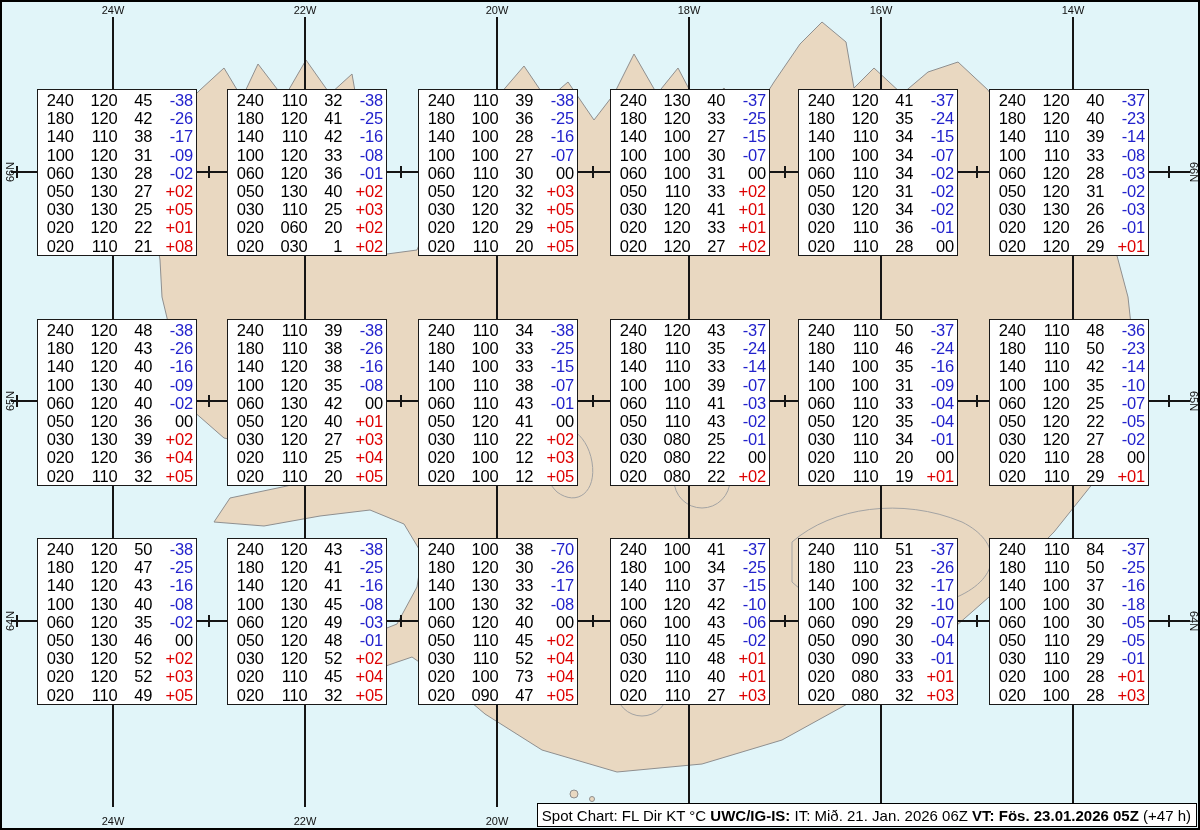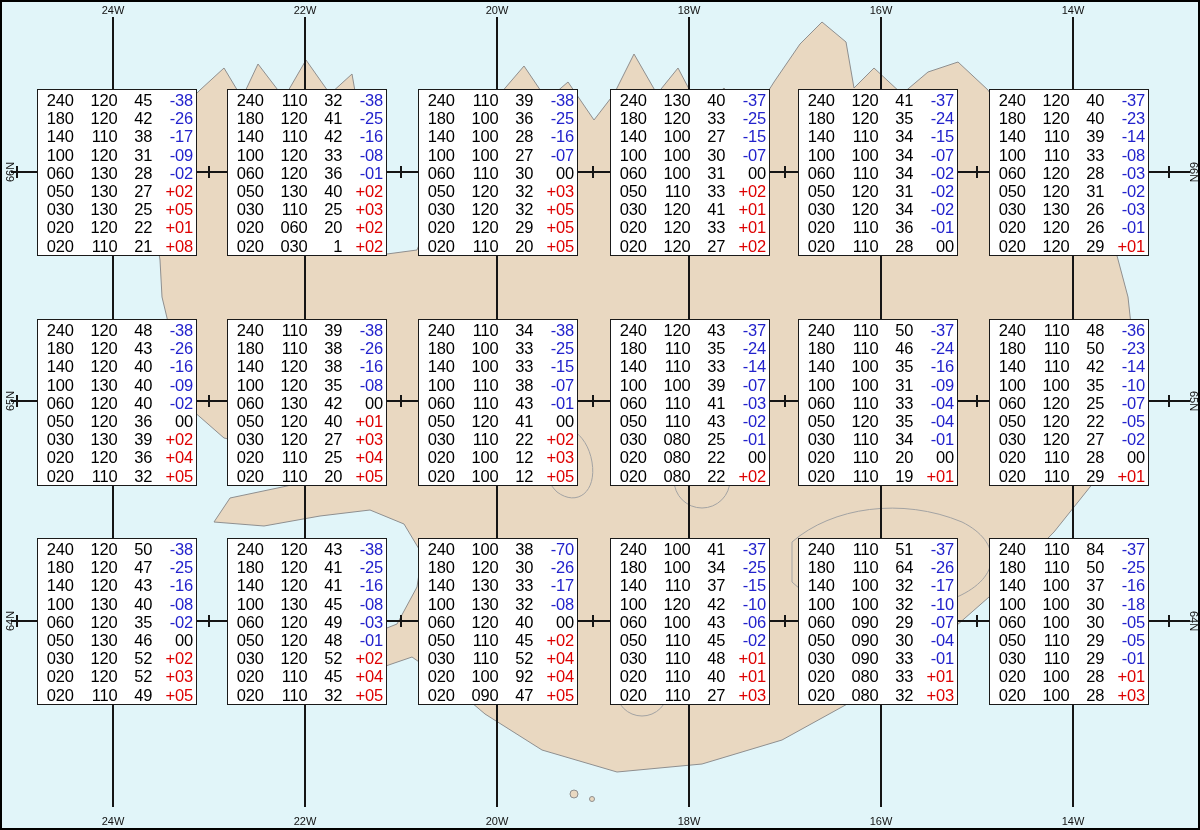--- a/index.html
+++ b/index.html
@@ -969,21 +969,21 @@
         </div>
         <div class="r">
           <span class="c c0">030</span>
           <span class="c c1">110</span>
           <span class="c c2">52</span>
           <span class="c c3 t-pos">+04</span>
         </div>
         <div class="r">
           <span class="c c0">020</span>
           <span class="c c1">100</span>
-          <span class="c c2">92</span>
+          <span class="c c2">73</span>
           <span class="c c3 t-pos">+04</span>
         </div>
         <div class="r">
           <span class="c c0">020</span>
           <span class="c c1">090</span>
           <span class="c c2">47</span>
           <span class="c c3 t-pos">+05</span>
         </div>
       </div>
       <div class="spot" style="left: 608px; top: 536px;">
@@ -1045,21 +1045,21 @@
       <div class="spot" style="left: 796px; top: 536px;">
         <div class="r">
           <span class="c c0">240</span>
           <span class="c c1">110</span>
           <span class="c c2">51</span>
           <span class="c c3 t-neg">-37</span>
         </div>
         <div class="r">
           <span class="c c0">180</span>
           <span class="c c1">110</span>
-          <span class="c c2">64</span>
+          <span class="c c2">23</span>
           <span class="c c3 t-neg">-26</span>
         </div>
         <div class="r">
           <span class="c c0">140</span>
           <span class="c c1">100</span>
           <span class="c c2">32</span>
           <span class="c c3 t-neg">-17</span>
         </div>
         <div class="r">
           <span class="c c0">100</span>
@@ -1149,13 +1149,14 @@
         </div>
         <div class="r">
           <span class="c c0">020</span>
           <span class="c c1">100</span>
           <span class="c c2">28</span>
           <span class="c c3 t-pos">+03</span>
         </div>
       </div>
     </div>
 
+  <div id="caption"><span>Spot Chart: FL Dir KT °C </span><span class="b">UWC/IG-IS:</span><span> IT: Mið. 21. Jan. 2026 06Z </span><span class="b">VT: Fös. 23.01.2026 05Z</span><span> (+47 h)</span></div>
 </div>
 
 </body></html>

